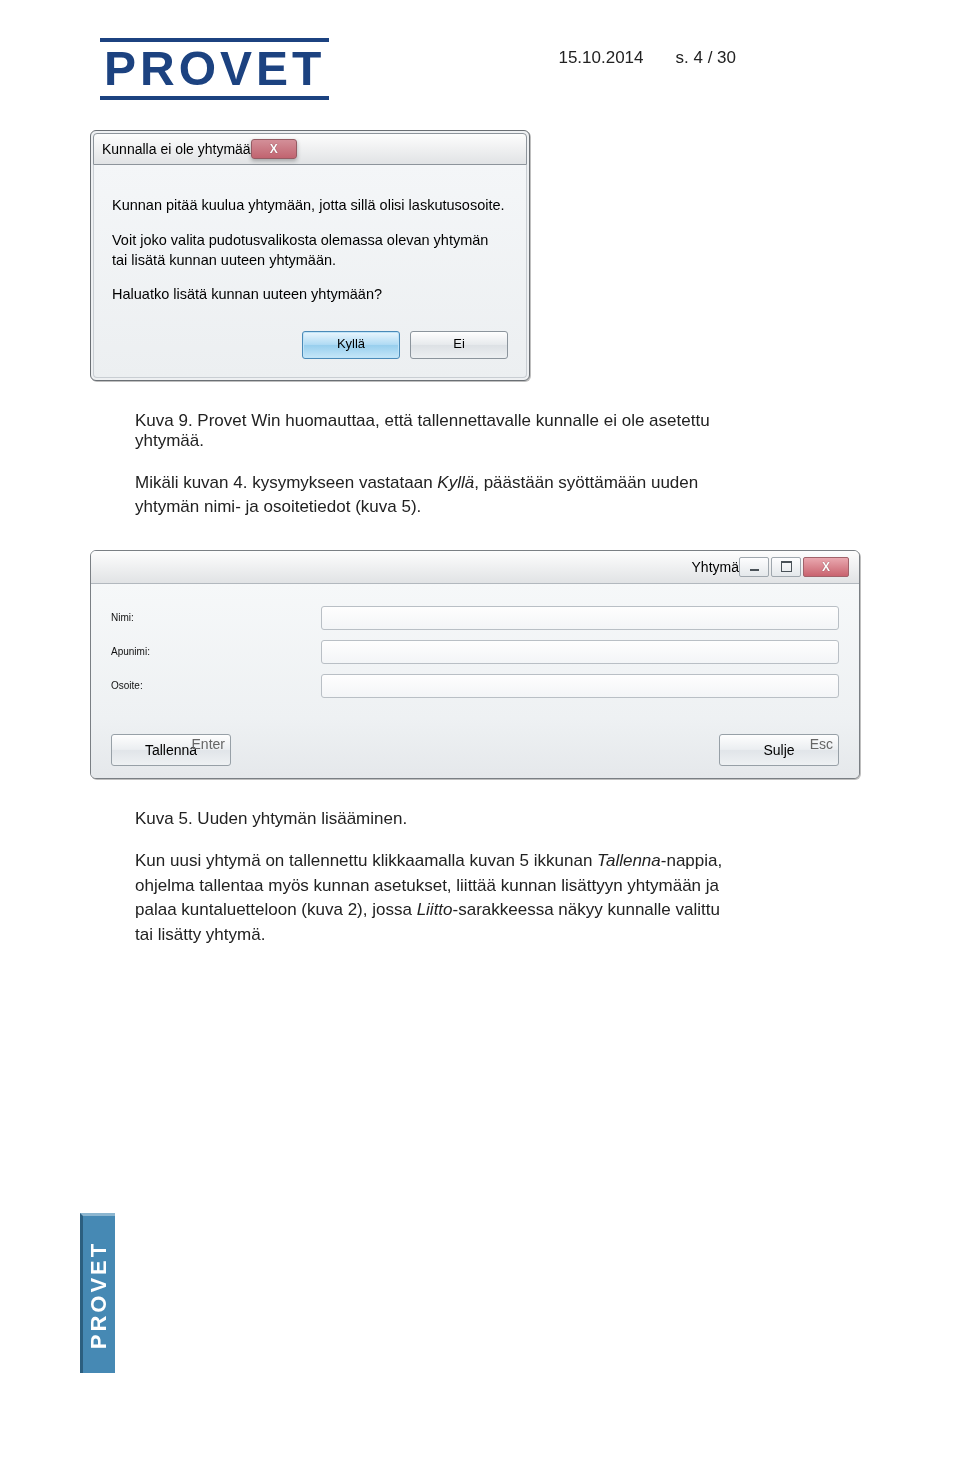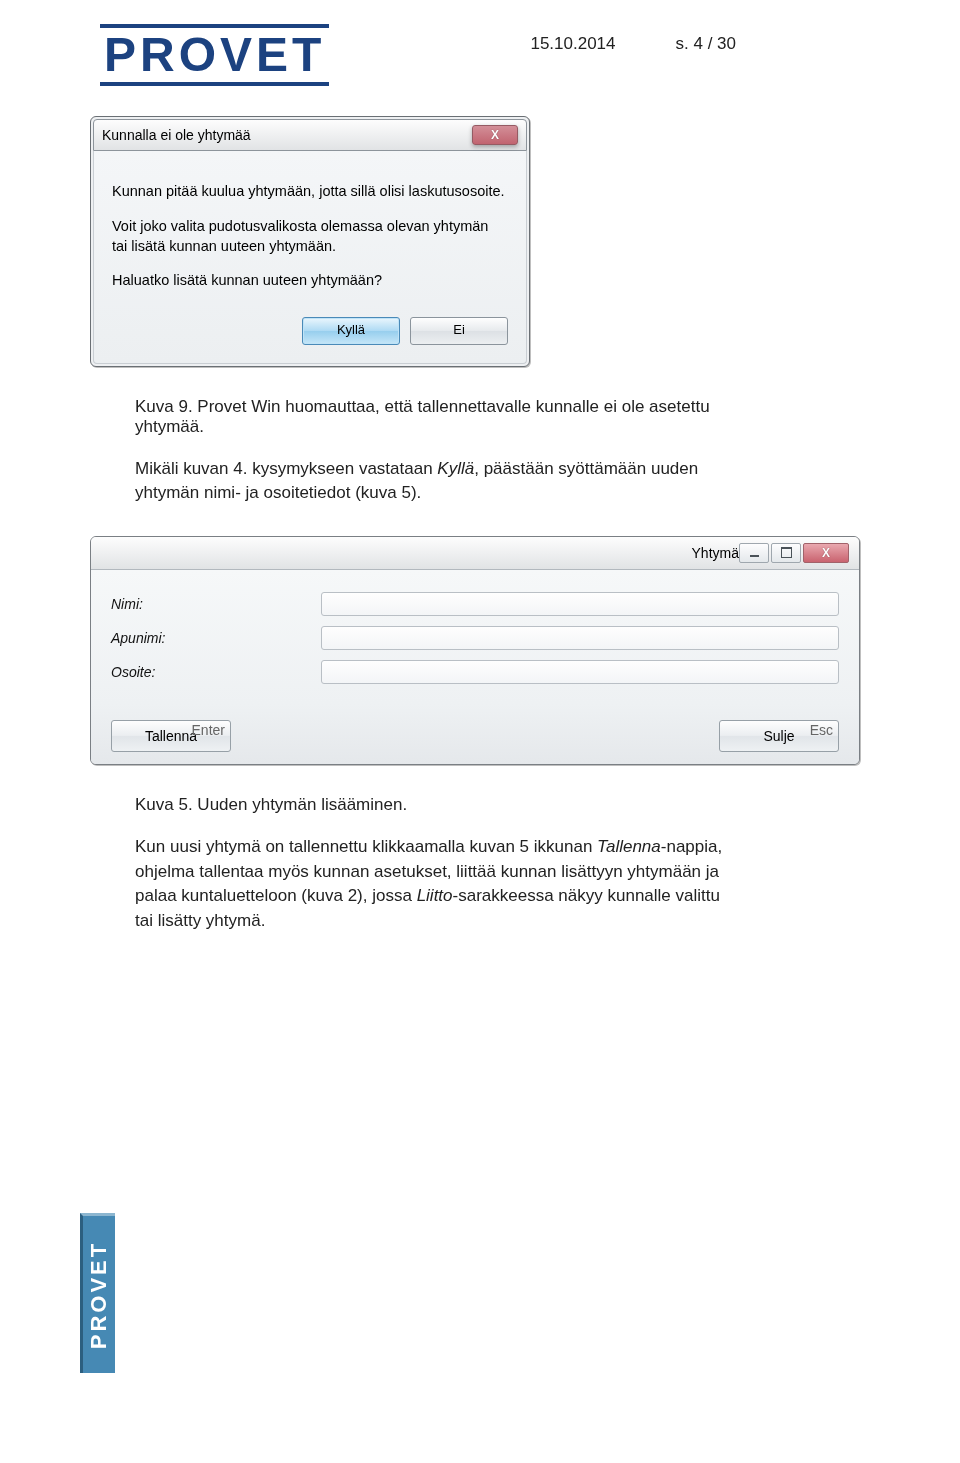--- a/index.html
+++ b/index.html
@@ -8,21 +8,21 @@
     padding: 0;
     font-family: Arial, Helvetica, sans-serif;
     background: #fff;
     width: 960px;
     position: relative;
   }
   .page {
     width: 836px;
     min-height: 1463px;
     position: relative;
-    padding: 24px 100px 60px 100px;
+    padding: 38px 100px 60px 100px;
   }
   .header {
     display: flex;
     justify-content: space-between;
     align-items: flex-start;
     margin-bottom: 30px;
   }
   .logo {
     font-size: 48px;
     font-weight: 900;
@@ -32,42 +32,42 @@
     border-top: 4px solid #1c4280;
     border-bottom: 4px solid #1c4280;
     line-height: 1.05;
     padding: 2px 4px;
   }
   .header-right {
     font-size: 17px;
     color: #222;
     margin-top: 10px;
     display: flex;
-    gap: 60px;
+    gap: 32px;
   }
 
   
   .dialog1 {
     width: 440px;
     border: 1px solid #6a6f74;
     border-radius: 6px;
     padding: 2px;
     box-shadow: 1px 1px 0 rgba(0,0,0,0.25);
     margin-left: -10px;
     margin-bottom: 30px;
     background: #eef0f2;
   }
   .dialog1 .titlebar {
     background: linear-gradient(#fdfdfd, #e1e3e5);
     border: 1px solid #8d949b;
     border-radius: 4px 4px 0 0;
     padding: 5px 8px;
     font-size: 14px;
     display: flex;
-    justify-content: space-between;
+    justify-content: flex-start;
     align-items: center;
   }
   .dialog1 .titlebar .title {
     color: #000;
   }
   .close-btn {
     width: 46px;
     height: 20px;
     background: linear-gradient(#d38f98, #c16470);
     border: 1px solid #955b63;
@@ -199,23 +199,22 @@
     padding: 22px 20px 10px 20px;
     background: linear-gradient(#f6f8f9, #eef1f3);
   }
   .row {
     display: flex;
     align-items: center;
     margin-bottom: 10px;
   }
   .row label {
     width: 210px;
-    font-size: 14px;
+    font-size: 10px;
     color: #111;
-    font-style: italic;
   }
   .row input {
     flex: 1;
     height: 24px;
     border: 1px solid #b9bfc5;
     border-radius: 3px;
     background: linear-gradient(#fefefe, #f3f5f7);
     font-size: 13px;
     padding: 0 6px;
   }

